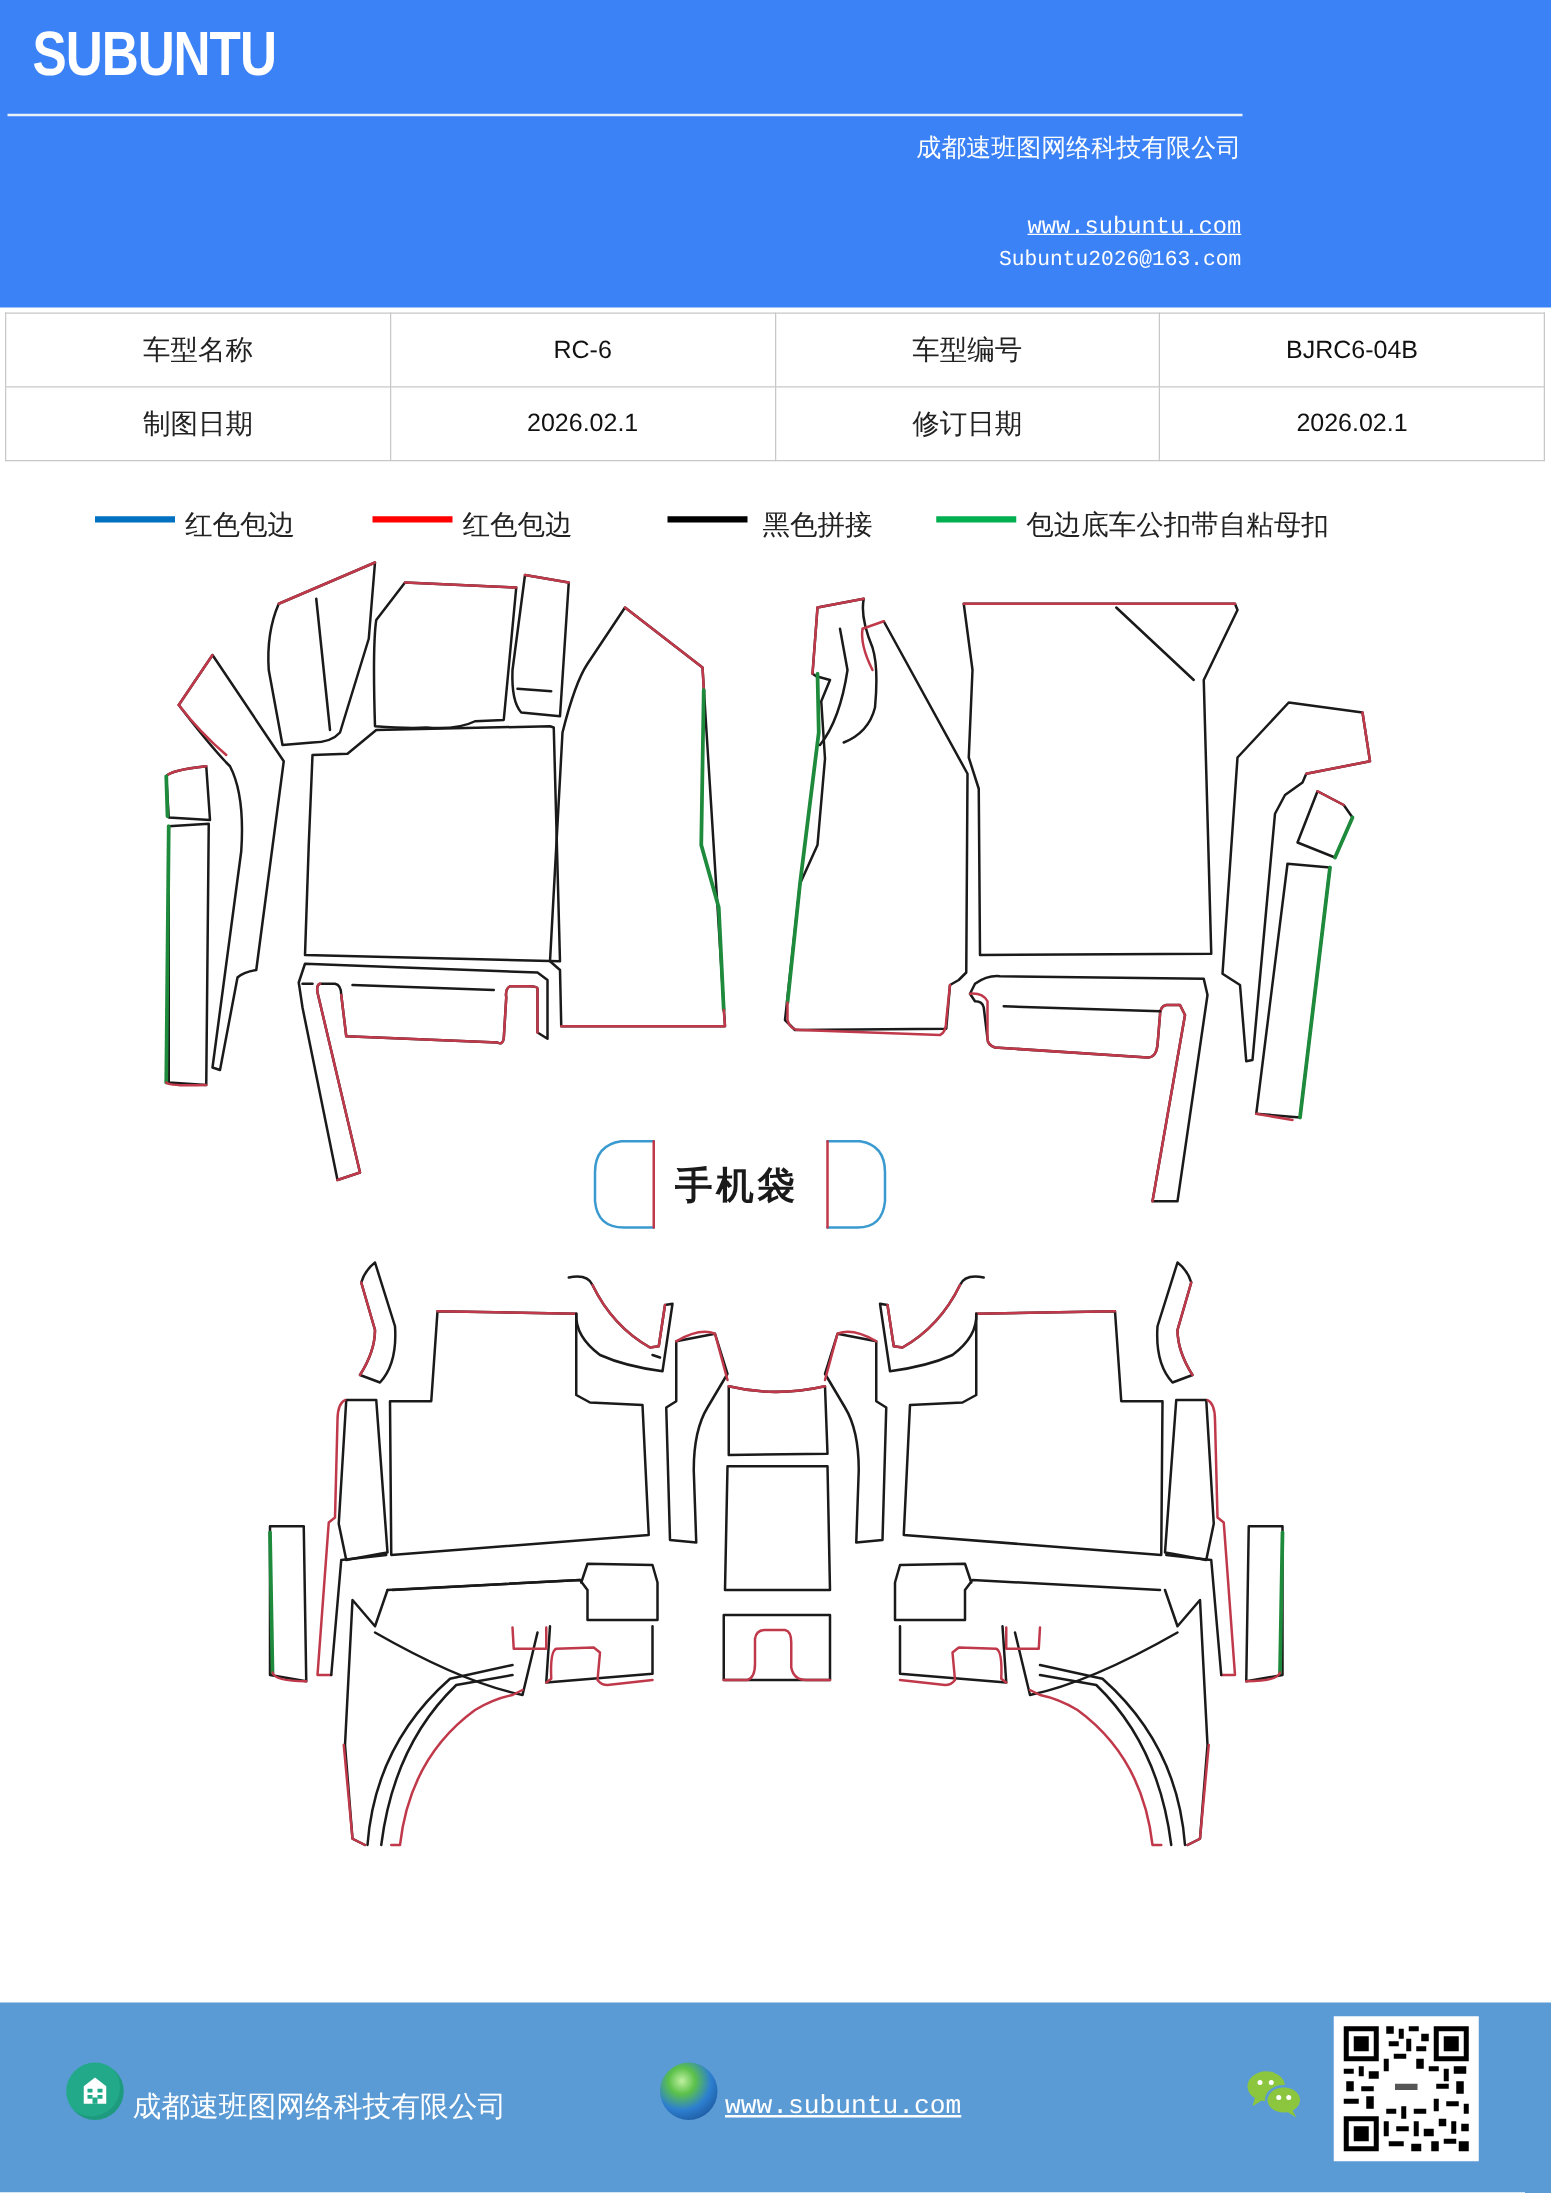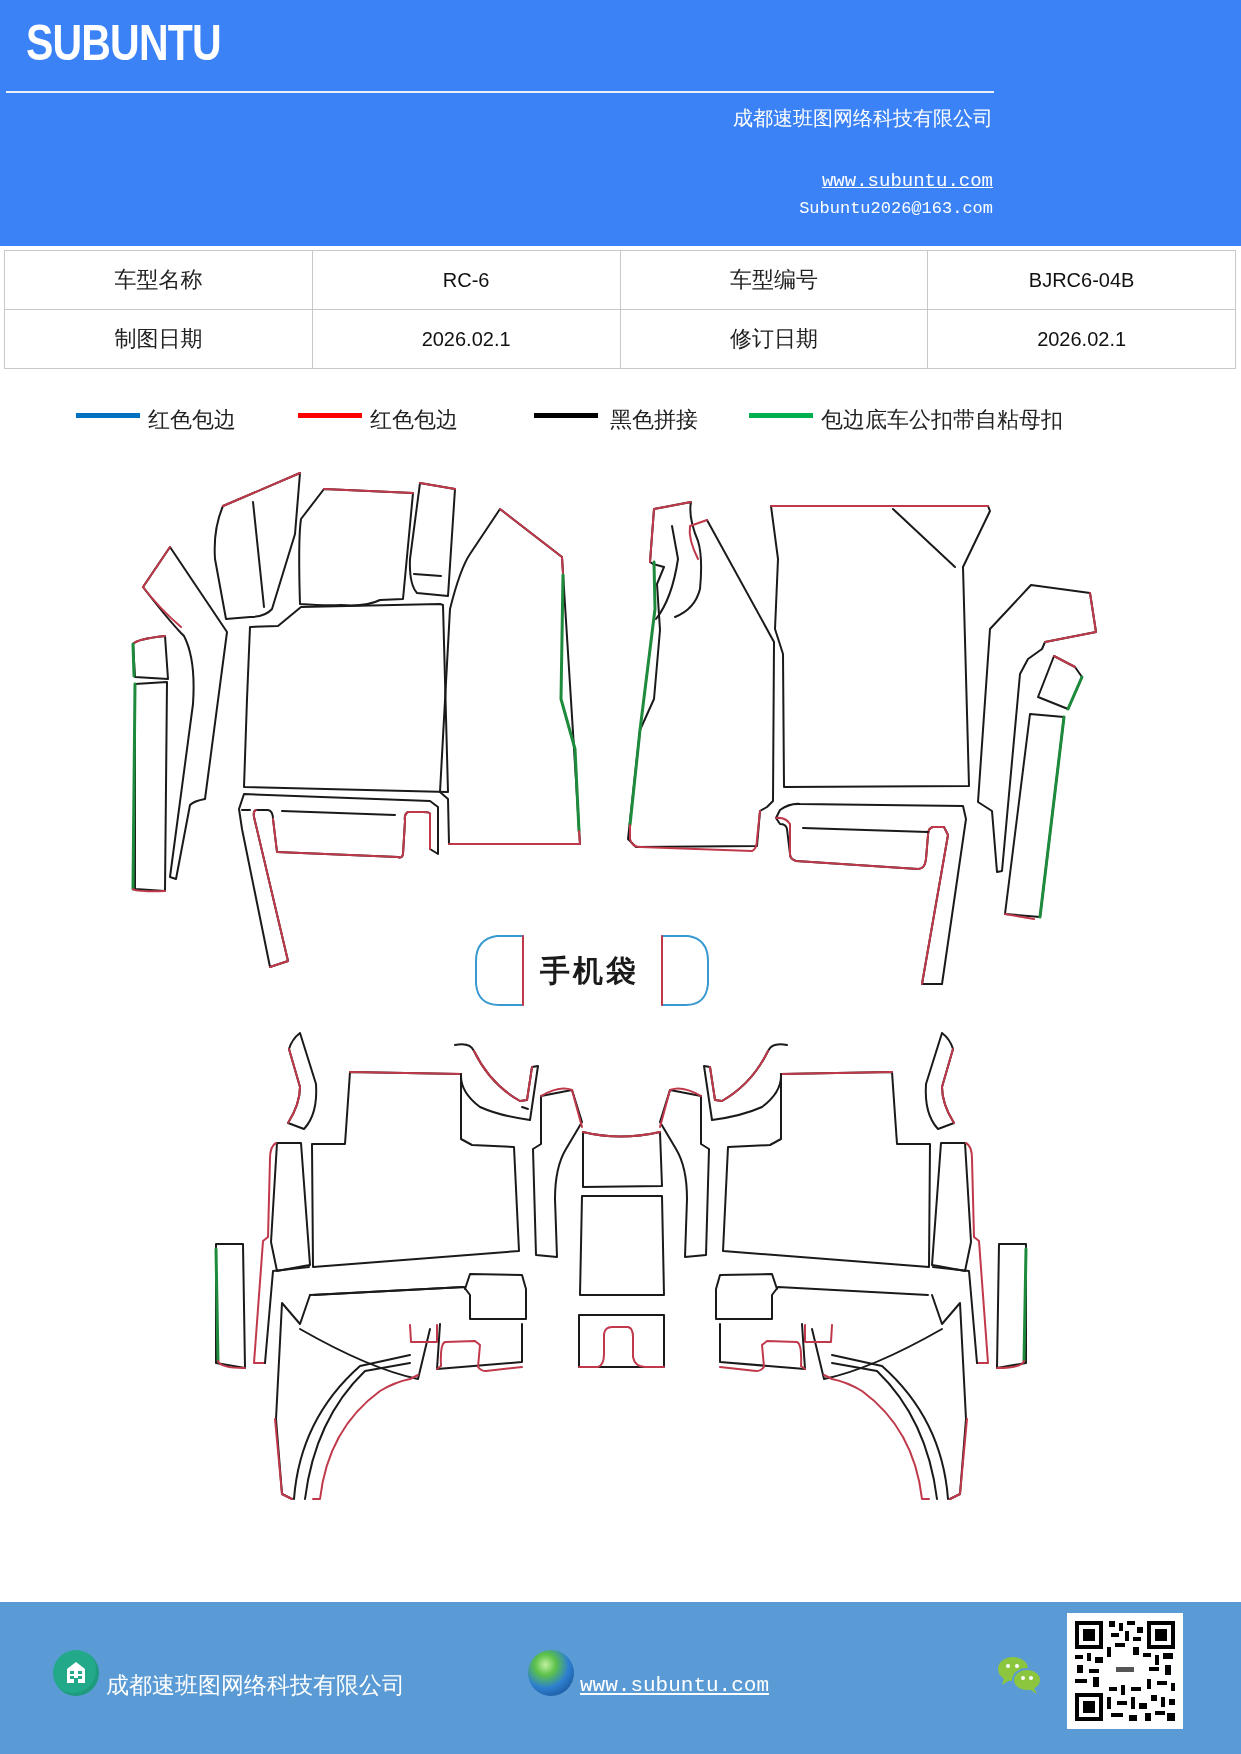--- a/index.html
+++ b/index.html
@@ -23,21 +23,21 @@
   .info-table .lbl { font-family: "DejaVu Sans", sans-serif; font-size: 22px; color: #222; }
   .info-table .val { font-family: "Liberation Sans", sans-serif; font-size: 20px; color: #111; }
 
   
   .legend { position: absolute; left: 76px; top: 402px; height: 36px; }
   .legend-item { position: absolute; top: 0; height: 36px; display: flex; align-items: center; white-space: nowrap; }
   .swatch { width: 64px; height: 5px; margin-right: 8px; margin-top: -10px; }
   .legend-text { font-family: "DejaVu Sans", sans-serif; font-size: 22px; color: #222; }
 
   
-  .diagram { position: absolute; left: 0; top: 459px; width: 1241px; height: 1060px; }
+  .diagram { position: absolute; left: 0; top: 436px; width: 1241px; height: 1060px; }
   .diagram svg { width: 1241px; height: 1060px; }
   .phone-bag-label { position: absolute; left: 540px; top: 952px; font-family: "DejaVu Sans", sans-serif; font-weight: bold;
                      font-size: 30px; color: #1a1a1a; letter-spacing: 3px; }
 
   
   .footer { position: absolute; left: 0; top: 1602px; width: 1241px; height: 152px; background: #5b9bd5; }
   .f-company { position: absolute; left: 106px; top: 68px; color: #fff; font-family: "DejaVu Serif", serif; font-size: 23px; }
   .f-web { position: absolute; left: 580px; top: 72px; color: #fff; font-family: "Liberation Mono", monospace; font-size: 21px;
            text-decoration: underline; }
   .icon-building { position: absolute; left: 53px; top: 48px; width: 46px; height: 46px; border-radius: 50%; background: #21a98a;

